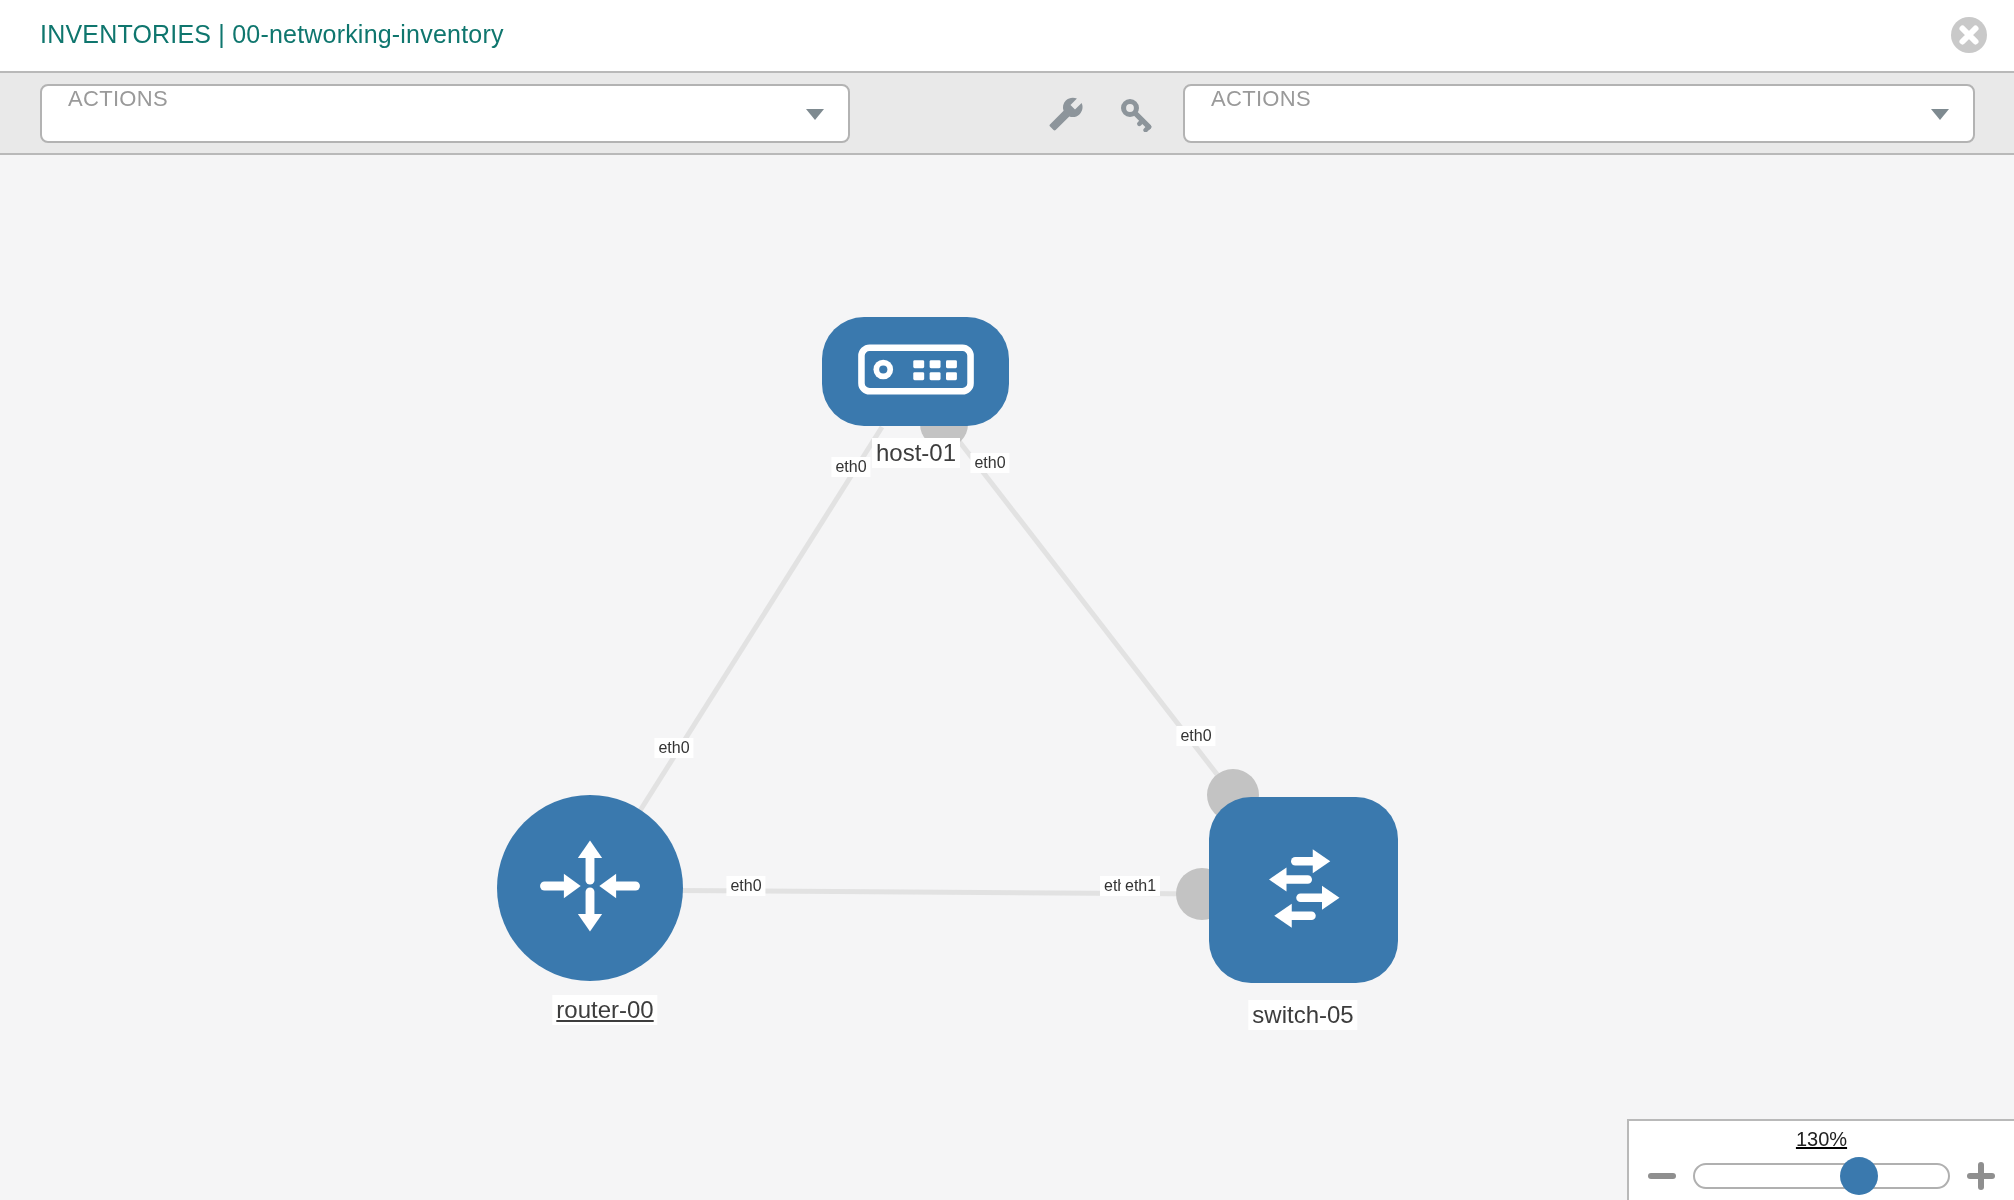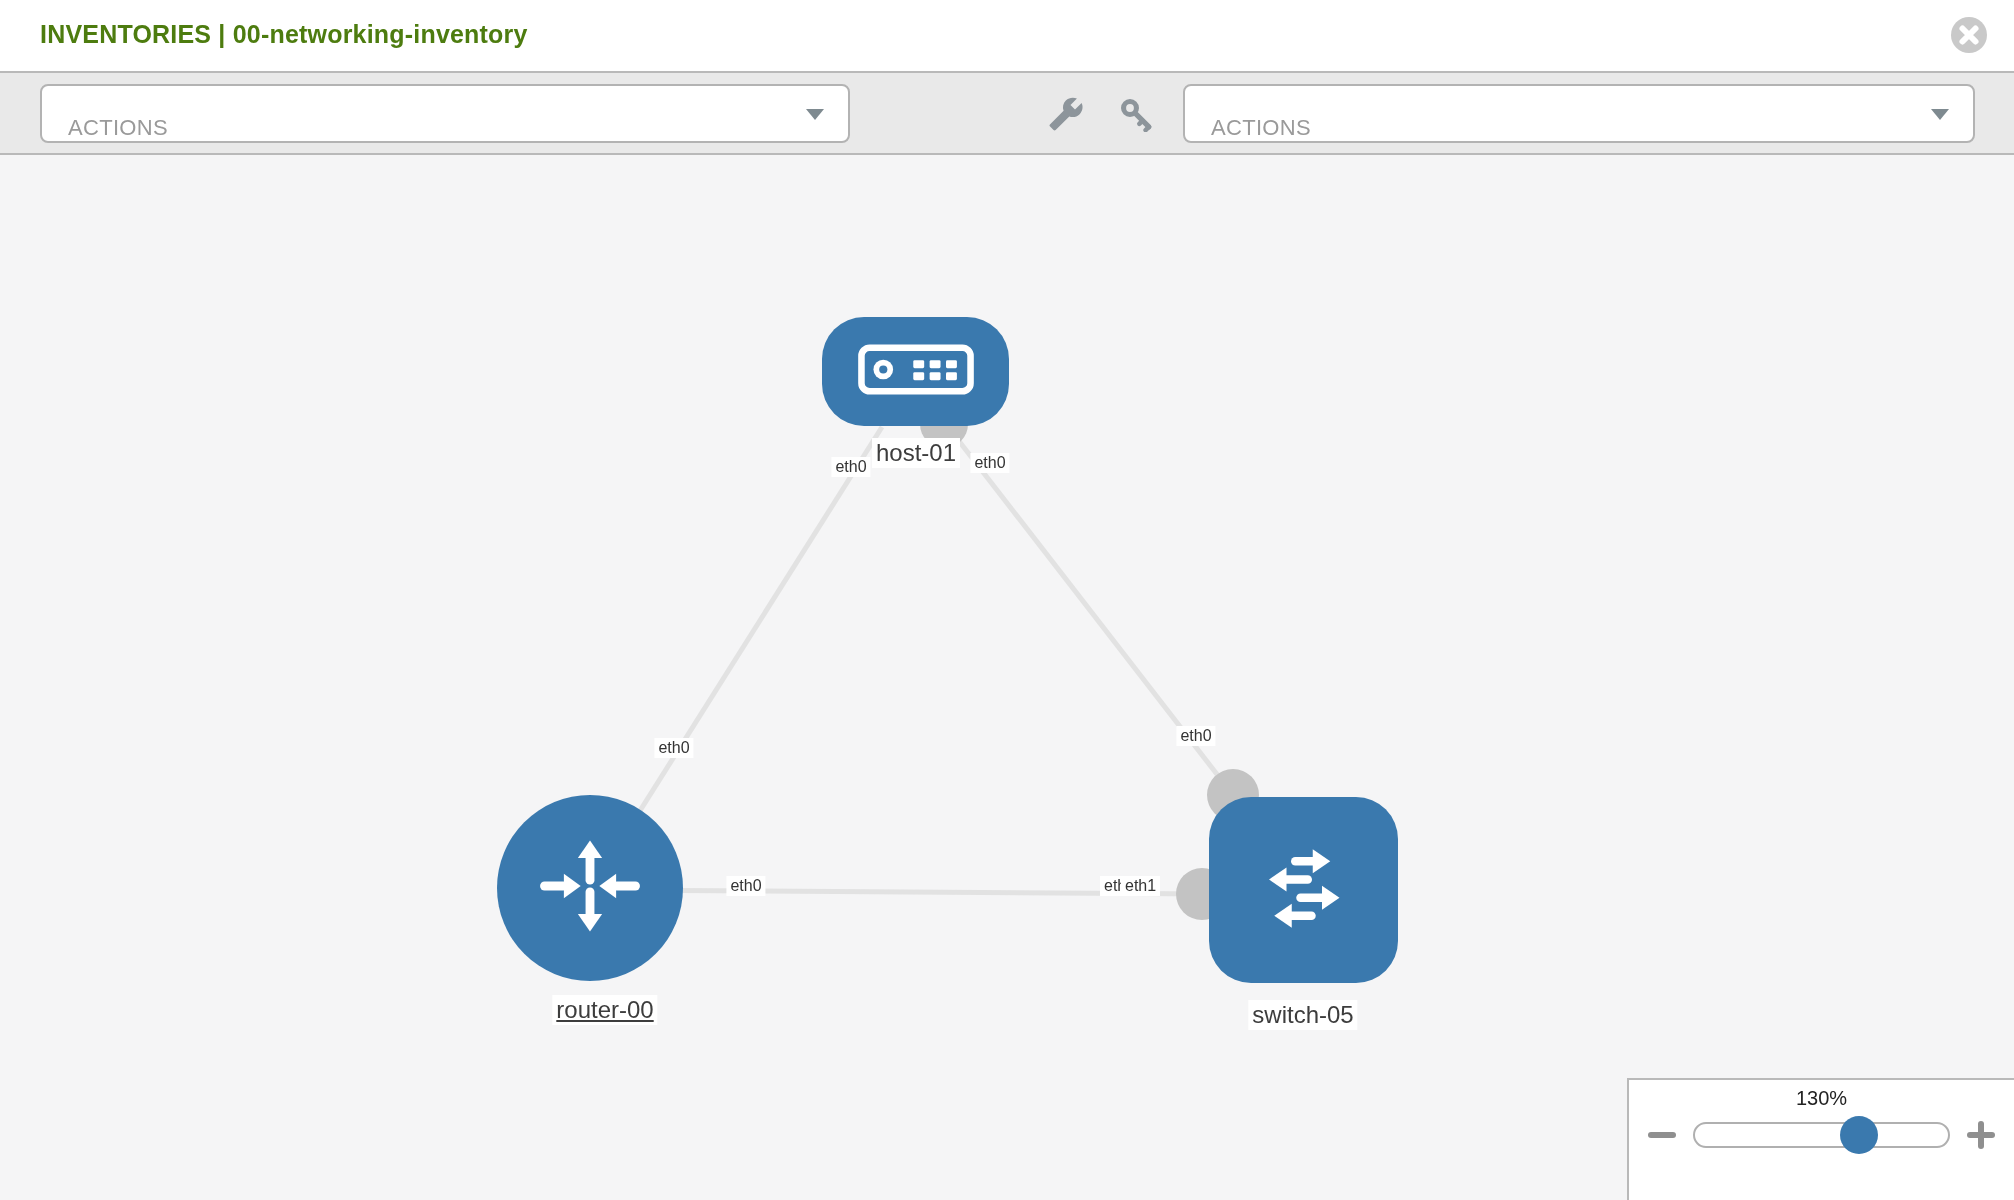--- a/index.html
+++ b/index.html
@@ -2,26 +2,26 @@
 <html><head>
 <meta charset="utf-8">
 <style>
   * { margin:0; padding:0; box-sizing:border-box; }
   html,body { width:2014px; height:1200px; }
   body { font-family:"Liberation Sans", sans-serif; background:#fff; }
   .app { position:relative; width:2014px; height:1200px; overflow:hidden; background:#fff; }
 
   
   .titlebar { position:relative; height:71px; background:#fff; }
-  .page-title { position:absolute; left:40px; top:20px; font-size:25px; font-weight:bold; color:#4d7c0f; letter-spacing:.2px; }
+  .page-title { position:absolute; left:40px; top:20px; font-size:25px; font-weight:normal; color:#0f766e; letter-spacing:.2px; }
   .close-btn { position:absolute; right:26px; top:16px; width:38px; height:38px; border:none; background:transparent; cursor:pointer; }
 
   
   .toolbar { position:relative; height:84px; background:#e9e9e9; border-top:2px solid #b9b9b9; border-bottom:2px solid #b9b9b9; }
-  .select-box { position:absolute; top:11px; height:59px; background:#fff; border:2px solid #b3b3b3; border-radius:8px; display:flex; align-items:flex-end; padding:0 26px; cursor:pointer; }
+  .select-box { position:absolute; top:11px; height:59px; background:#fff; border:2px solid #b3b3b3; border-radius:8px; display:flex; align-items:flex-start; padding:0 26px; cursor:pointer; }
   .select-box .select-label { font-size:22px; color:#9a9a9a; letter-spacing:.3px; }
   .actions-box { left:40px; width:810px; }
   .search-box  { left:1183px; width:792px; }
   .caret { position:absolute; right:24px; top:50%; margin-top:-5px; width:0; height:0;
            border-left:9px solid transparent; border-right:9px solid transparent; border-top:11px solid #7e8a90; }
   .tool-icon-btn { position:absolute; top:20px; width:44px; height:44px; border:none; background:transparent; cursor:pointer; }
   .wrench-pos { left:1044px; }
   .key-pos { left:1114px; }
 
   
@@ -43,22 +43,22 @@
   .lbl-link-hs     { left:1196px; top:571px; }
   .lbl-router-eth  { left:746px;  top:721px; }
   .lbl-router      { left:605px;  top:840px;text-decoration:underline; }
   .lbl-switch      { left:1303px; top:845px; }
   .overlap-wrap { position:absolute; left:1100px; top:721px; width:80px; height:30px; }
   .overlap-wrap .graph-label { transform:none; position:absolute; top:0; }
   .ov-under { left:0; }
   .ov-over  { left:21px; }
 
   
-  .zoom-panel { position:absolute; right:0; bottom:0; width:387px; height:122px; background:#fff;
-                border-top:2px solid #b9b9b9; border-left:2px solid #b9b9b9; }
+  .zoom-panel { position:absolute; right:0; bottom:0; width:387px; height:81px; background:#fff;
+                border-top:2px solid #b9b9b9; border-left:2px solid #b9b9b9;text-decoration:underline; }
   .zoom-value { text-align:center; margin-top:7px; font-size:20px; color:#222; }
   .zoom-row { display:flex; align-items:center; padding:10px 18px 0 18px; }
   .minus-btn, .plus-btn { border:none; background:transparent; width:30px; height:30px; position:relative; cursor:pointer; flex:0 0 auto; }
   .bar-h { position:absolute; left:1px; top:12px; width:28px; height:6px; border-radius:3px; background:#8f8f8f; }
   .bar-v { position:absolute; left:12px; top:1px; width:6px; height:28px; border-radius:3px; background:#8f8f8f; }
   .slider-track { position:relative; flex:1 1 auto; margin:0 16px; height:26px; background:#fff; border:2px solid #b0b0b0; border-radius:13px; cursor:pointer; }
   .slider-thumb { position:absolute; left:65%; top:50%; width:38px; height:38px; border-radius:50%; background:#3a79ae; transform:translate(-50%,-50%); cursor:grab; }
 </style>
 </head>
 <body>

